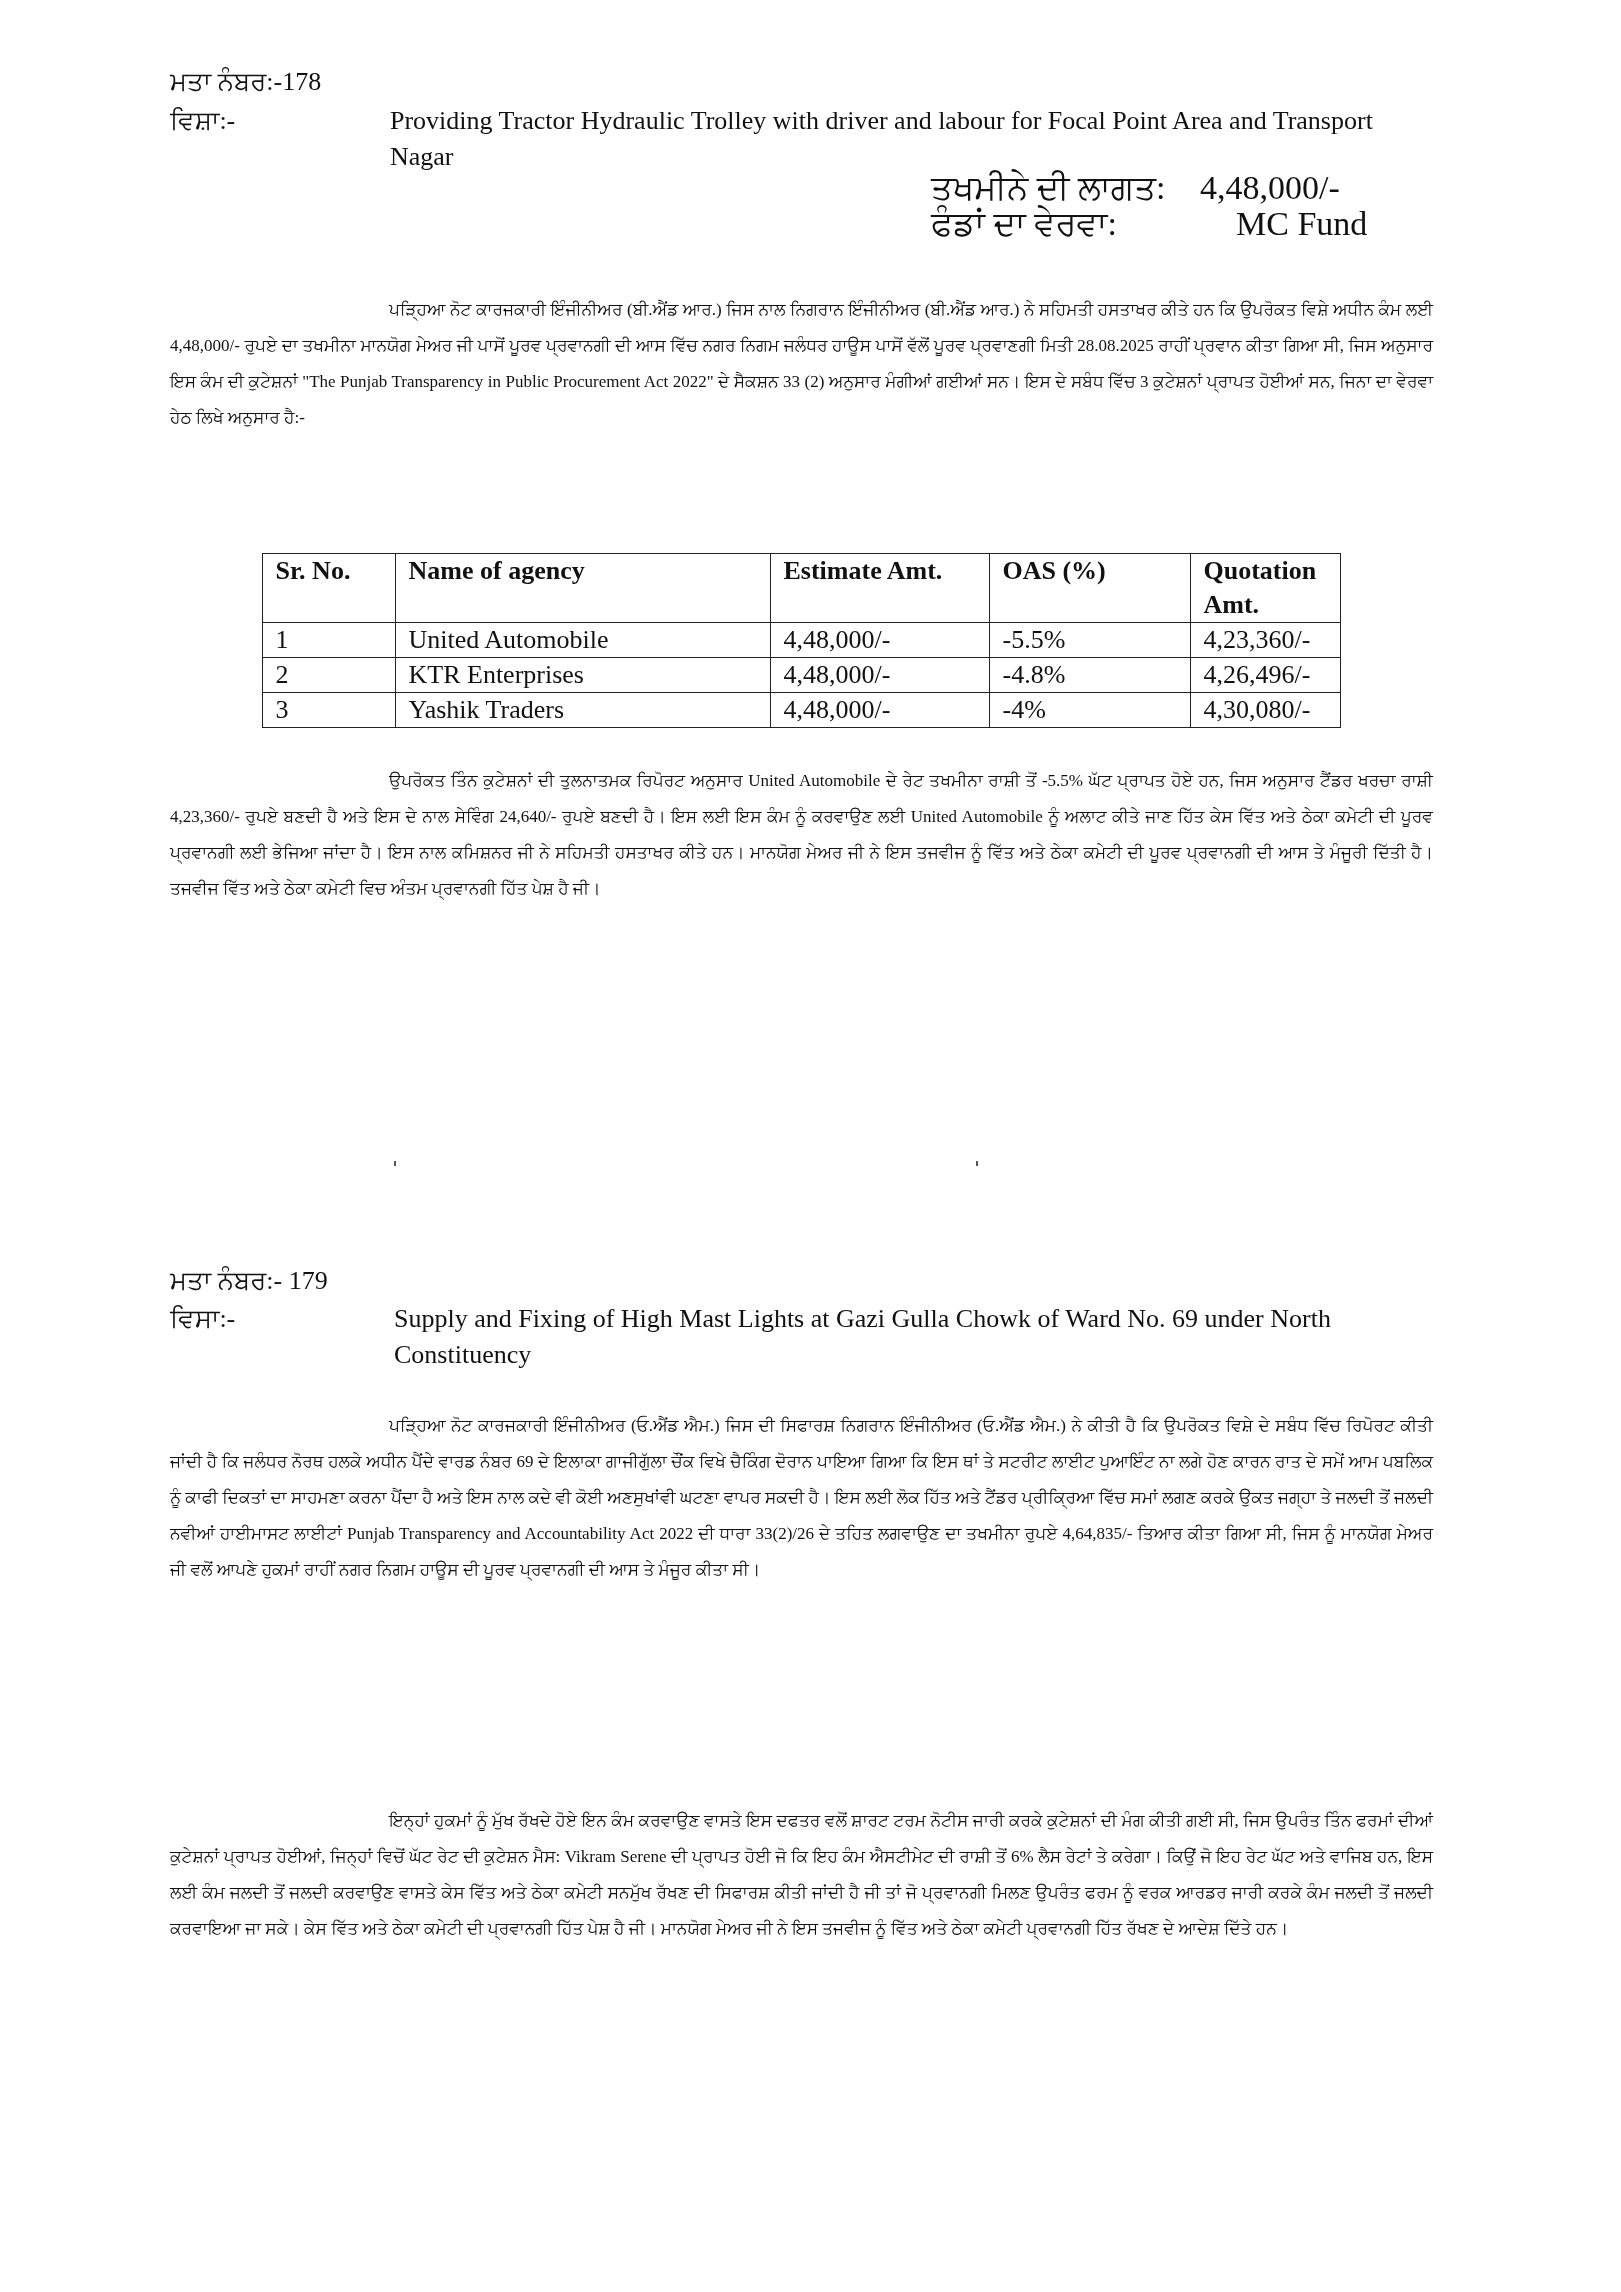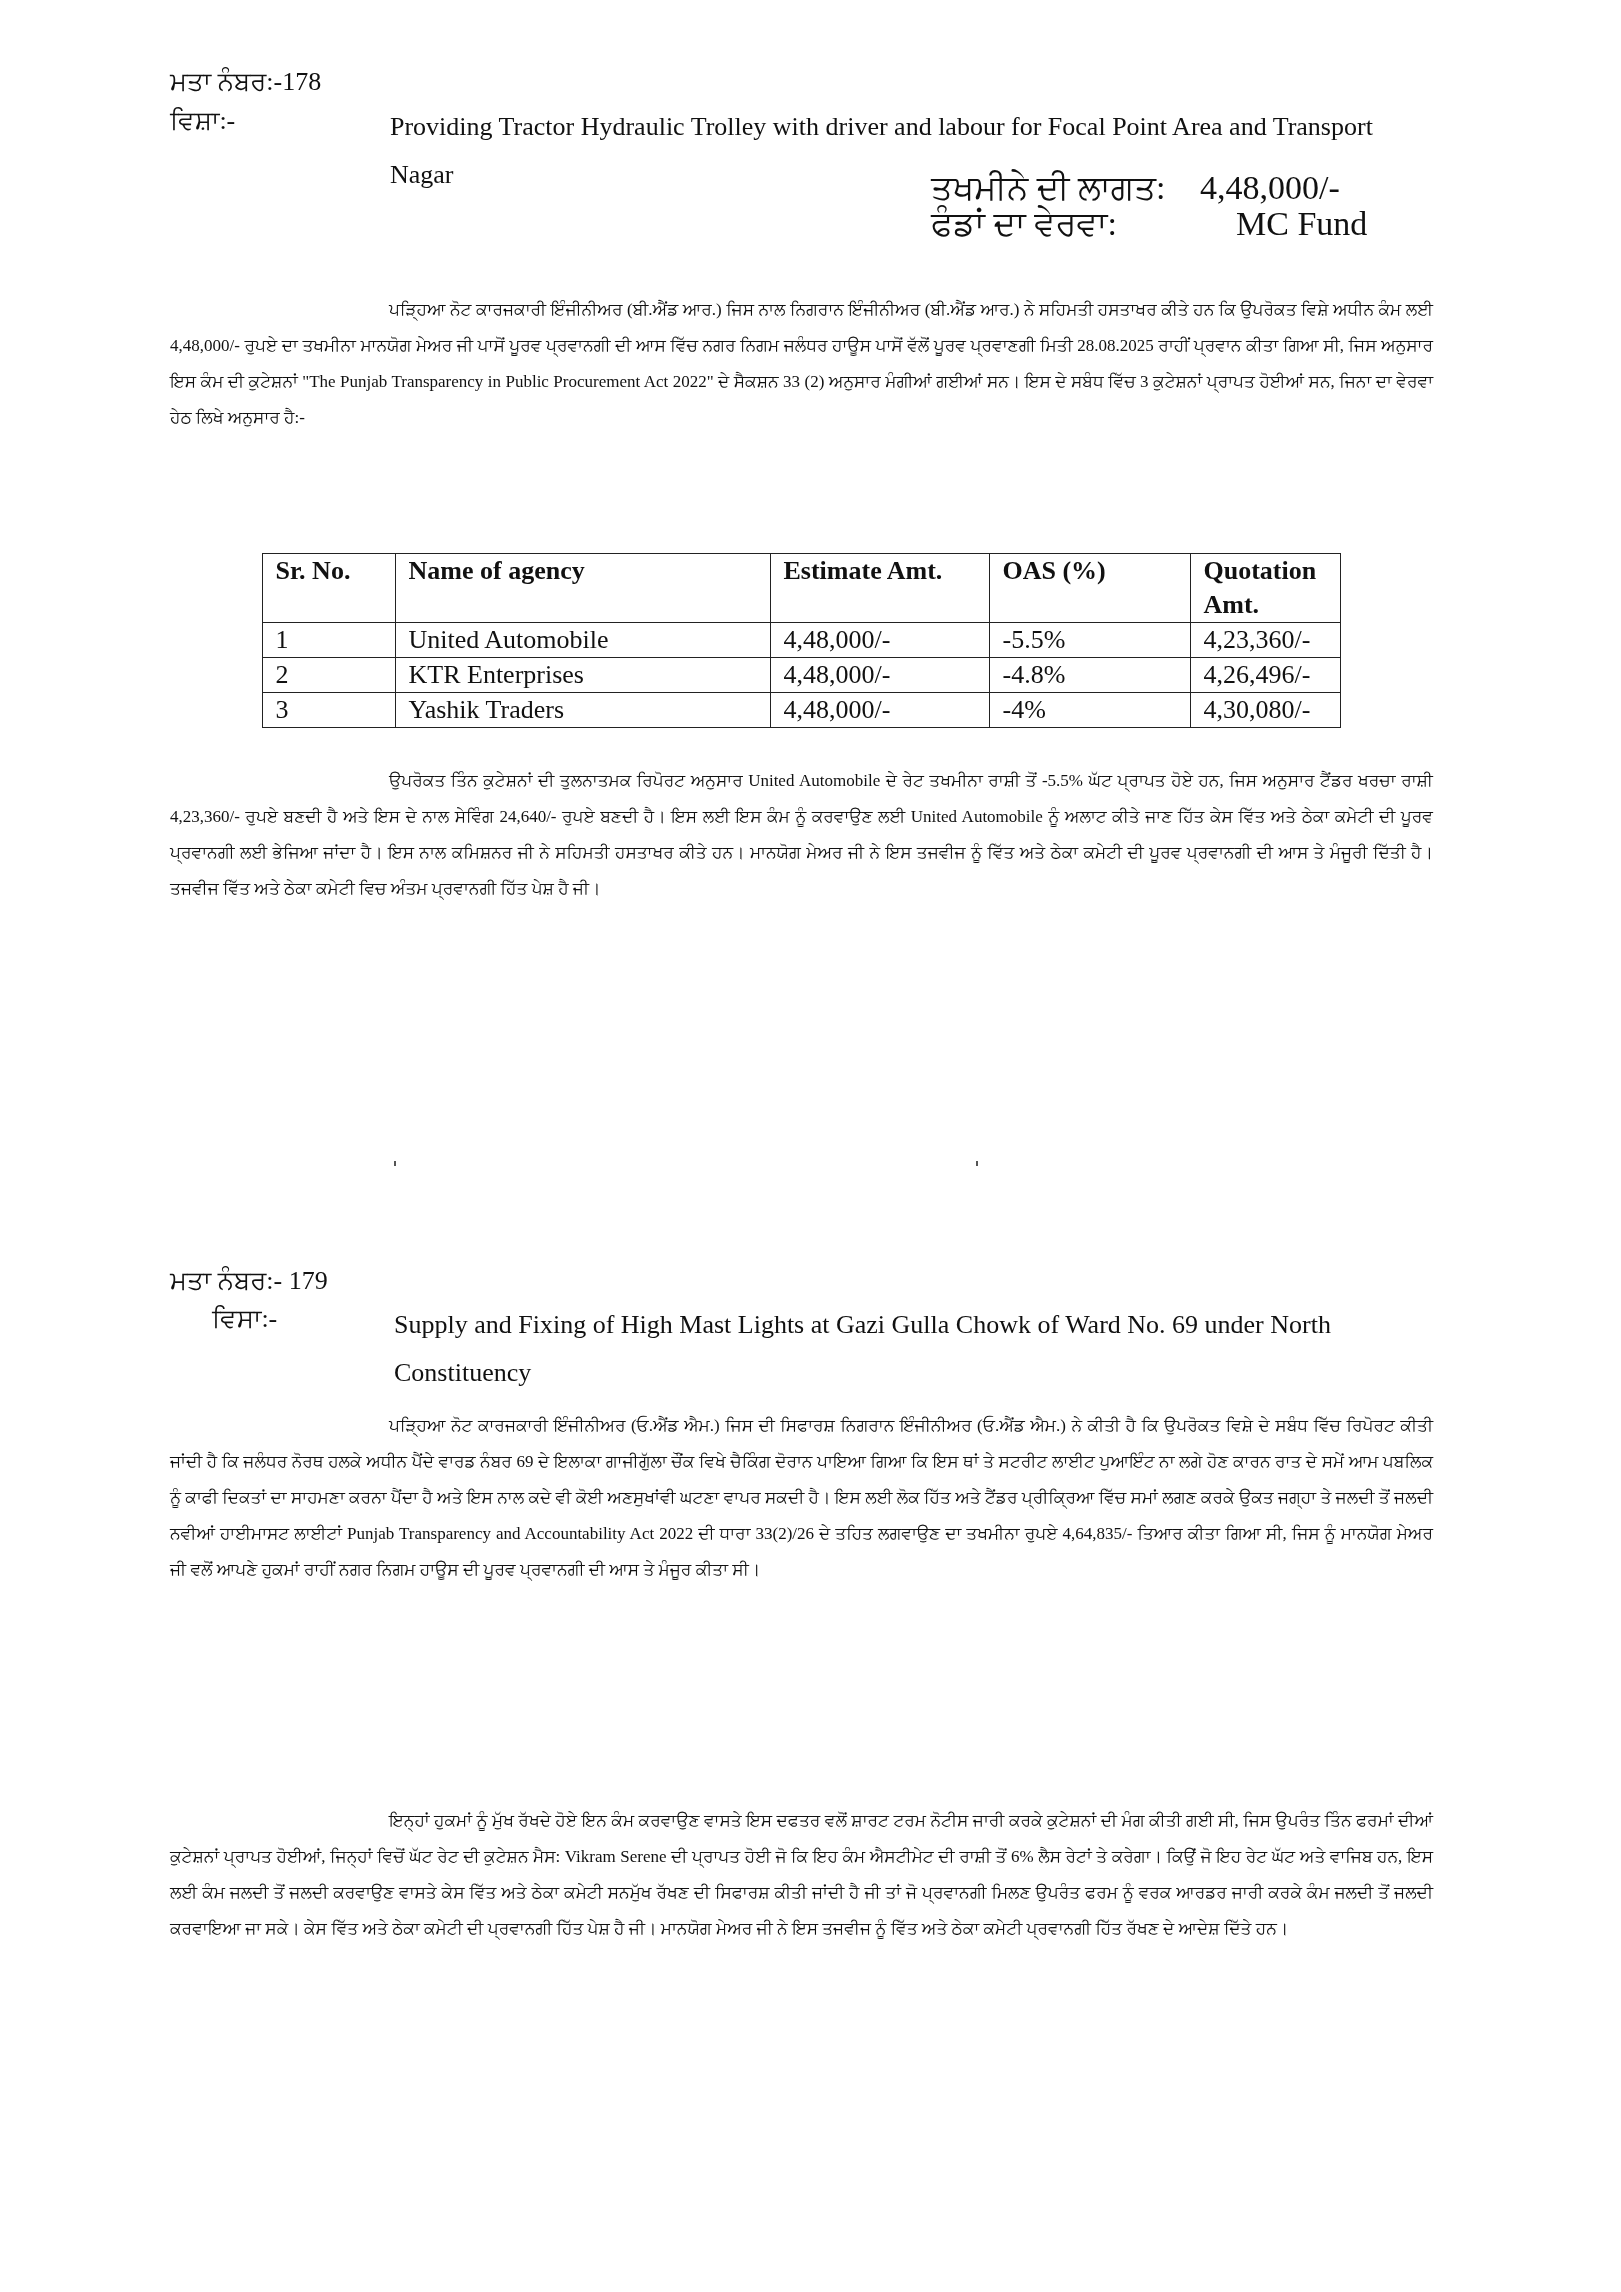--- a/index.html
+++ b/index.html
@@ -3,21 +3,21 @@
 <meta charset="utf-8">
 <style>
   html, body { margin: 0; padding: 0; background: #ffffff; }
   body {
     width: 1621px; height: 2293px; position: relative; overflow: hidden;
     font-family: "Liberation Serif", "DejaVu Serif", serif;
     color: #111111;
   }
   .page { position: absolute; left: 0; top: 0; width: 1621px; height: 1617px; }
   .lbl { position: absolute; left: 170px; font-size: 26px; line-height: 36px; }
-  .subject { position: absolute; left: 390px; width: 1043px; font-size: 26px; line-height: 48px; }
+  .subject { position: absolute; left: 390px; width: 1043px; font-size: 26px; line-height: 36px; }
   .costs { position: absolute; left: 931px; top: 170px; width: 502px; font-size: 34px; line-height: 36px; }
   .cost-row { display: flex; }
   .cost-row .k { width: 269px; text-align: left; }
   .cost-row .v { flex: 1; text-align: left; }
   .cost-row .v.fund { padding-left: 36px; }
   .para {
     position: absolute; left: 170px; width: 1263px;
     font-size: 17px; line-height: 36px; text-align: justify;
     text-indent: 219px;
   }
@@ -88,20 +88,20 @@
       </tr>
     </tbody>
   </table>
 
   <p class="para" style="top:763px; margin:0;">ਉਪਰੋਕਤ ਤਿੰਨ ਕੁਟੇਸ਼ਨਾਂ ਦੀ ਤੁਲਨਾਤਮਕ ਰਿਪੋਰਟ ਅਨੁਸਾਰ United Automobile ਦੇ ਰੇਟ ਤਖਮੀਨਾ ਰਾਸ਼ੀ ਤੋਂ -5.5% ਘੱਟ ਪ੍ਰਾਪਤ ਹੋਏ ਹਨ, ਜਿਸ ਅਨੁਸਾਰ ਟੈਂਡਰ ਖਰਚਾ ਰਾਸ਼ੀ 4,23,360/- ਰੁਪਏ ਬਣਦੀ ਹੈ ਅਤੇ ਇਸ ਦੇ ਨਾਲ ਸੇਵਿੰਗ 24,640/- ਰੁਪਏ ਬਣਦੀ ਹੈ। ਇਸ ਲਈ ਇਸ ਕੰਮ ਨੂੰ ਕਰਵਾਉਣ ਲਈ United Automobile ਨੂੰ ਅਲਾਟ ਕੀਤੇ ਜਾਣ ਹਿੱਤ ਕੇਸ ਵਿੱਤ ਅਤੇ ਠੇਕਾ ਕਮੇਟੀ ਦੀ ਪੂਰਵ ਪ੍ਰਵਾਨਗੀ ਲਈ ਭੇਜਿਆ ਜਾਂਦਾ ਹੈ। ਇਸ ਨਾਲ ਕਮਿਸ਼ਨਰ ਜੀ ਨੇ ਸਹਿਮਤੀ ਹਸਤਾਖਰ ਕੀਤੇ ਹਨ। ਮਾਨਯੋਗ ਮੇਅਰ ਜੀ ਨੇ ਇਸ ਤਜਵੀਜ ਨੂੰ ਵਿੱਤ ਅਤੇ ਠੇਕਾ ਕਮੇਟੀ ਦੀ ਪੂਰਵ ਪ੍ਰਵਾਨਗੀ ਦੀ ਆਸ ਤੇ ਮੰਜੂਰੀ ਦਿੱਤੀ ਹੈ। ਤਜਵੀਜ ਵਿੱਤ ਅਤੇ ਠੇਕਾ ਕਮੇਟੀ ਵਿਚ ਅੰਤਮ ਪ੍ਰਵਾਨਗੀ ਹਿੱਤ ਪੇਸ਼ ਹੈ ਜੀ।</p>
 
   <span class="speck" style="left:394px; top:1161px;"></span>
   <span class="speck" style="left:976px; top:1161px;"></span>
 
   <div class="lbl" style="top:1263px;">ਮਤਾ ਨੰਬਰ:- 179</div>
-  <div class="lbl" style="top:1301px;margin-left:42px;">ਵਿਸਾ:-</div>
+  <div class="lbl" style="top:1301px;">ਵਿਸਾ:-</div>
   <div class="subject" style="top:1301px; left:394px;">Supply and Fixing of High Mast Lights at Gazi Gulla Chowk of Ward No. 69 under North Constituency</div>
 
   <p class="para" style="top:1408px; margin:0;">ਪੜ੍ਹਿਆ ਨੋਟ ਕਾਰਜਕਾਰੀ ਇੰਜੀਨੀਅਰ (ਓ.ਐਂਡ ਐਮ.) ਜਿਸ ਦੀ ਸਿਫਾਰਸ਼ ਨਿਗਰਾਨ ਇੰਜੀਨੀਅਰ (ਓ.ਐਂਡ ਐਮ.) ਨੇ ਕੀਤੀ ਹੈ ਕਿ ਉਪਰੋਕਤ ਵਿਸ਼ੇ ਦੇ ਸਬੰਧ ਵਿੱਚ ਰਿਪੋਰਟ ਕੀਤੀ ਜਾਂਦੀ ਹੈ ਕਿ ਜਲੰਧਰ ਨੋਰਥ ਹਲਕੇ ਅਧੀਨ ਪੈਂਦੇ ਵਾਰਡ ਨੰਬਰ 69 ਦੇ ਇਲਾਕਾ ਗਾਜੀਗੁੱਲਾ ਚੌਂਕ ਵਿਖੇ ਚੈਕਿੰਗ ਦੋਰਾਨ ਪਾਇਆ ਗਿਆ ਕਿ ਇਸ ਥਾਂ ਤੇ ਸਟਰੀਟ ਲਾਈਟ ਪੁਆਇੰਟ ਨਾ ਲਗੇ ਹੋਣ ਕਾਰਨ ਰਾਤ ਦੇ ਸਮੇਂ ਆਮ ਪਬਲਿਕ ਨੂੰ ਕਾਫੀ ਦਿਕਤਾਂ ਦਾ ਸਾਹਮਣਾ ਕਰਨਾ ਪੈਂਦਾ ਹੈ ਅਤੇ ਇਸ ਨਾਲ ਕਦੇ ਵੀ ਕੋਈ ਅਣਸੁਖਾਂਵੀ ਘਟਣਾ ਵਾਪਰ ਸਕਦੀ ਹੈ। ਇਸ ਲਈ ਲੋਕ ਹਿੱਤ ਅਤੇ ਟੈਂਡਰ ਪ੍ਰੀਕ੍ਰਿਆ ਵਿੱਚ ਸਮਾਂ ਲਗਣ ਕਰਕੇ ਉਕਤ ਜਗ੍ਹਾ ਤੇ ਜਲਦੀ ਤੋਂ ਜਲਦੀ ਨਵੀਆਂ ਹਾਈਮਾਸਟ ਲਾਈਟਾਂ Punjab Transparency and Accountability Act 2022 ਦੀ ਧਾਰਾ 33(2)/26 ਦੇ ਤਹਿਤ ਲਗਵਾਉਣ ਦਾ ਤਖਮੀਨਾ ਰੁਪਏ 4,64,835/- ਤਿਆਰ ਕੀਤਾ ਗਿਆ ਸੀ, ਜਿਸ ਨੂੰ ਮਾਨਯੋਗ ਮੇਅਰ ਜੀ ਵਲੋਂ ਆਪਣੇ ਹੁਕਮਾਂ ਰਾਹੀਂ ਨਗਰ ਨਿਗਮ ਹਾਊਸ ਦੀ ਪੂਰਵ ਪ੍ਰਵਾਨਗੀ ਦੀ ਆਸ ਤੇ ਮੰਜੂਰ ਕੀਤਾ ਸੀ।</p>
   <p class="para" style="top:1803px; margin:0;">ਇਨ੍ਹਾਂ ਹੁਕਮਾਂ ਨੂੰ ਮੁੱਖ ਰੱਖਦੇ ਹੋਏ ਇਨ ਕੰਮ ਕਰਵਾਉਣ ਵਾਸਤੇ ਇਸ ਦਫਤਰ ਵਲੋਂ ਸ਼ਾਰਟ ਟਰਮ ਨੋਟੀਸ ਜਾਰੀ ਕਰਕੇ ਕੁਟੇਸ਼ਨਾਂ ਦੀ ਮੰਗ ਕੀਤੀ ਗਈ ਸੀ, ਜਿਸ ਉਪਰੰਤ ਤਿੰਨ ਫਰਮਾਂ ਦੀਆਂ ਕੁਟੇਸ਼ਨਾਂ ਪ੍ਰਾਪਤ ਹੋਈਆਂ, ਜਿਨ੍ਹਾਂ ਵਿਚੋਂ ਘੱਟ ਰੇਟ ਦੀ ਕੁਟੇਸ਼ਨ ਮੈਸ: Vikram Serene ਦੀ ਪ੍ਰਾਪਤ ਹੋਈ ਜੋ ਕਿ ਇਹ ਕੰਮ ਐਸਟੀਮੇਟ ਦੀ ਰਾਸ਼ੀ ਤੋਂ 6% ਲੈਸ ਰੇਟਾਂ ਤੇ ਕਰੇਗਾ। ਕਿਉਂ ਜੋ ਇਹ ਰੇਟ ਘੱਟ ਅਤੇ ਵਾਜਿਬ ਹਨ, ਇਸ ਲਈ ਕੰਮ ਜਲਦੀ ਤੋਂ ਜਲਦੀ ਕਰਵਾਉਣ ਵਾਸਤੇ ਕੇਸ ਵਿੱਤ ਅਤੇ ਠੇਕਾ ਕਮੇਟੀ ਸਨਮੁੱਖ ਰੱਖਣ ਦੀ ਸਿਫਾਰਸ਼ ਕੀਤੀ ਜਾਂਦੀ ਹੈ ਜੀ ਤਾਂ ਜੋ ਪ੍ਰਵਾਨਗੀ ਮਿਲਣ ਉਪਰੰਤ ਫਰਮ ਨੂੰ ਵਰਕ ਆਰਡਰ ਜਾਰੀ ਕਰਕੇ ਕੰਮ ਜਲਦੀ ਤੋਂ ਜਲਦੀ ਕਰਵਾਇਆ ਜਾ ਸਕੇ। ਕੇਸ ਵਿੱਤ ਅਤੇ ਠੇਕਾ ਕਮੇਟੀ ਦੀ ਪ੍ਰਵਾਨਗੀ ਹਿੱਤ ਪੇਸ਼ ਹੈ ਜੀ। ਮਾਨਯੋਗ ਮੇਅਰ ਜੀ ਨੇ ਇਸ ਤਜਵੀਜ ਨੂੰ ਵਿੱਤ ਅਤੇ ਠੇਕਾ ਕਮੇਟੀ ਪ੍ਰਵਾਨਗੀ ਹਿੱਤ ਰੱਖਣ ਦੇ ਆਦੇਸ਼ ਦਿੱਤੇ ਹਨ।</p>
 
 </div>
 
 
 </body></html>

